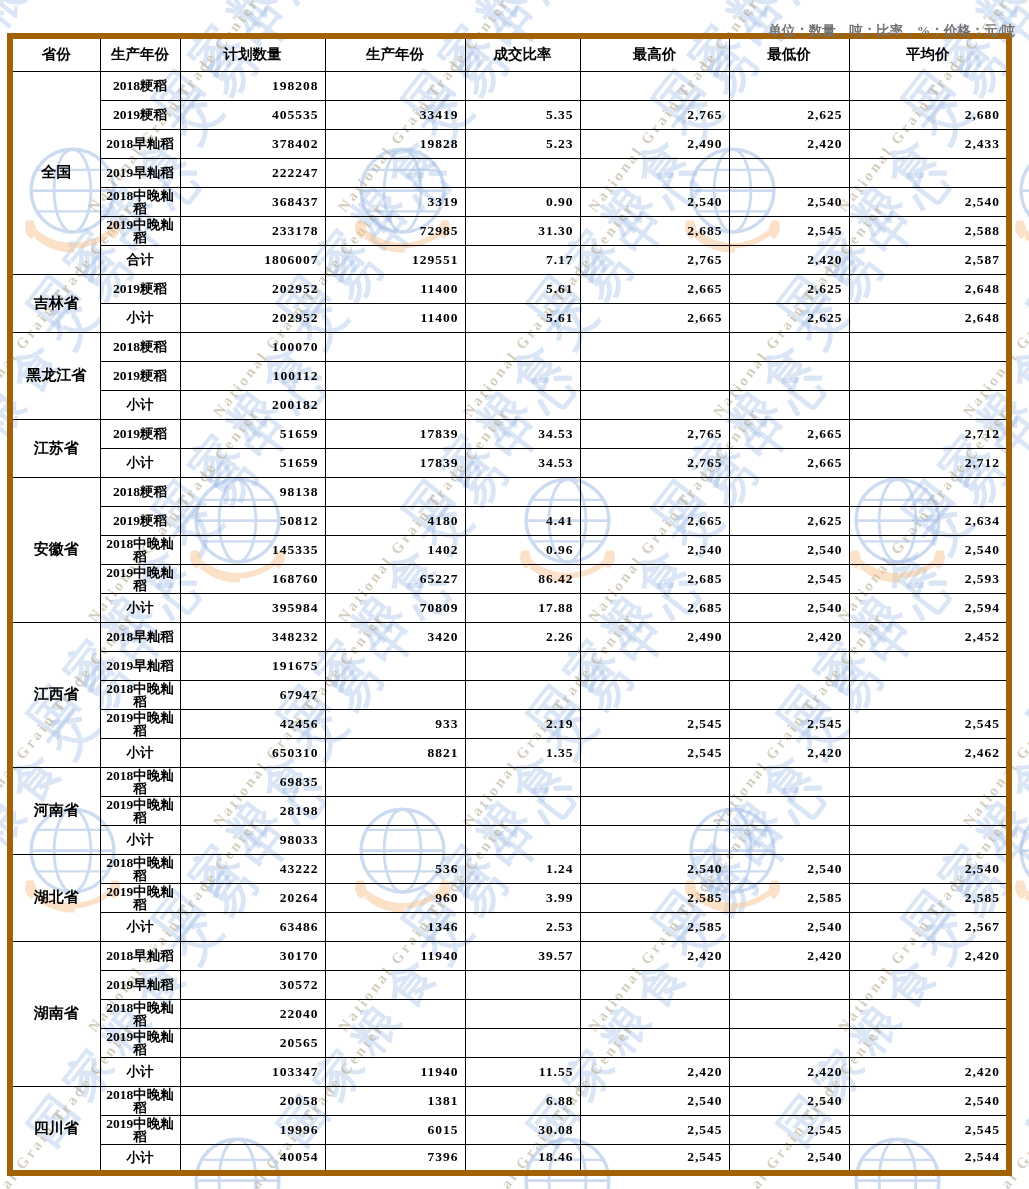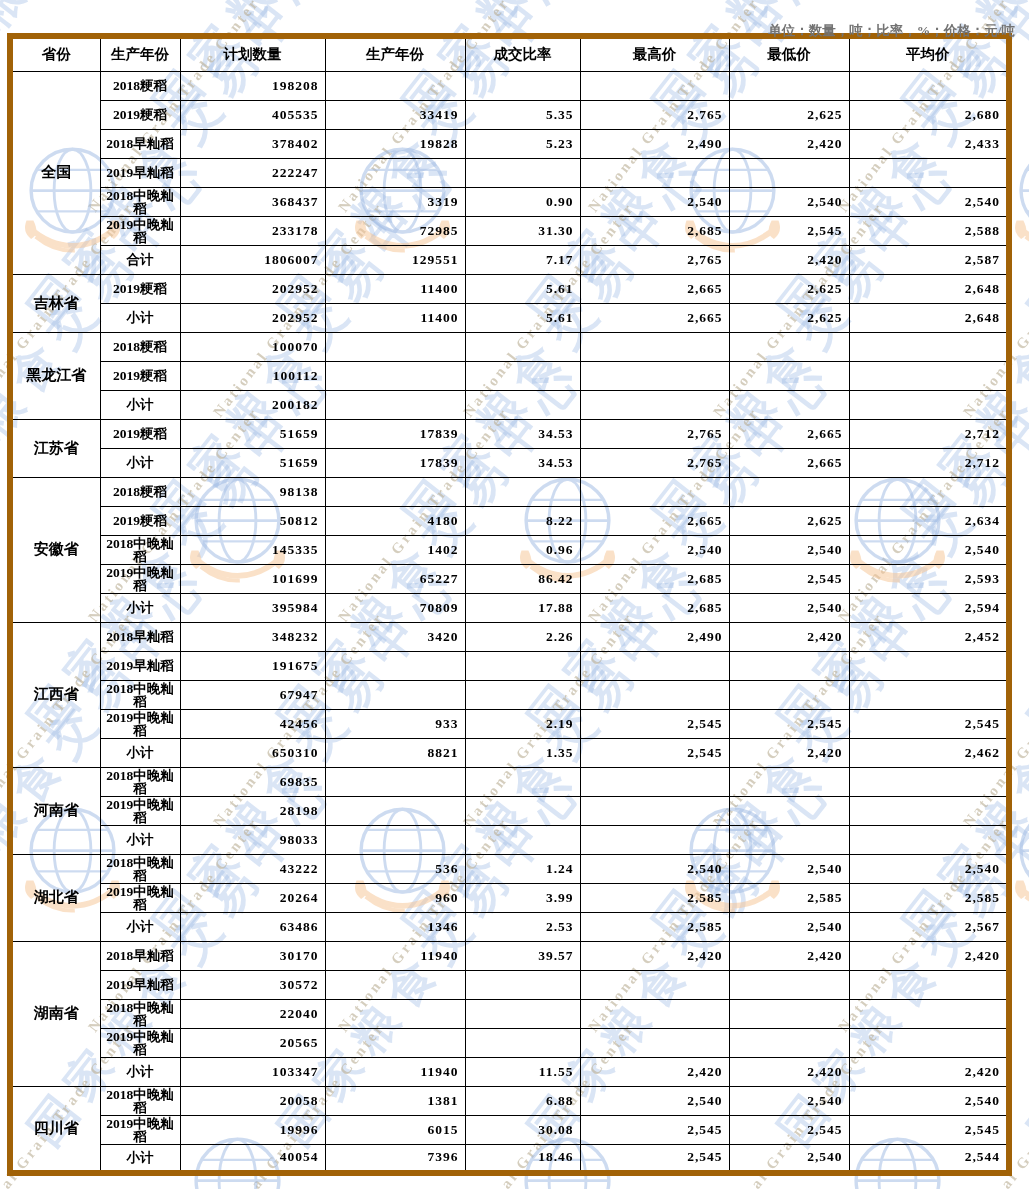--- a/index.html
+++ b/index.html
@@ -419,37 +419,37 @@
         <td class="num"></td>
         <td class="num"></td>
         <td class="num"></td>
         <td class="num"></td>
         <td class="num"></td>
       </tr>
       <tr>
         <td class="yearcol">2019粳稻</td>
         <td class="num">50812</td>
         <td class="num">4180</td>
-        <td class="num">8.22</td>
+        <td class="num">4.41</td>
         <td class="num">2,665</td>
         <td class="num">2,625</td>
         <td class="num">2,634</td>
       </tr>
       <tr>
         <td class="yearcol">2018中晚籼稻</td>
         <td class="num">145335</td>
         <td class="num">1402</td>
         <td class="num">0.96</td>
         <td class="num">2,540</td>
         <td class="num">2,540</td>
         <td class="num">2,540</td>
       </tr>
       <tr>
         <td class="yearcol">2019中晚籼稻</td>
-        <td class="num">101699</td>
+        <td class="num">168760</td>
         <td class="num">65227</td>
         <td class="num">86.42</td>
         <td class="num">2,685</td>
         <td class="num">2,545</td>
         <td class="num">2,593</td>
       </tr>
       <tr>
         <td class="yearcol">小计</td>
         <td class="num">395984</td>
         <td class="num">70809</td>

